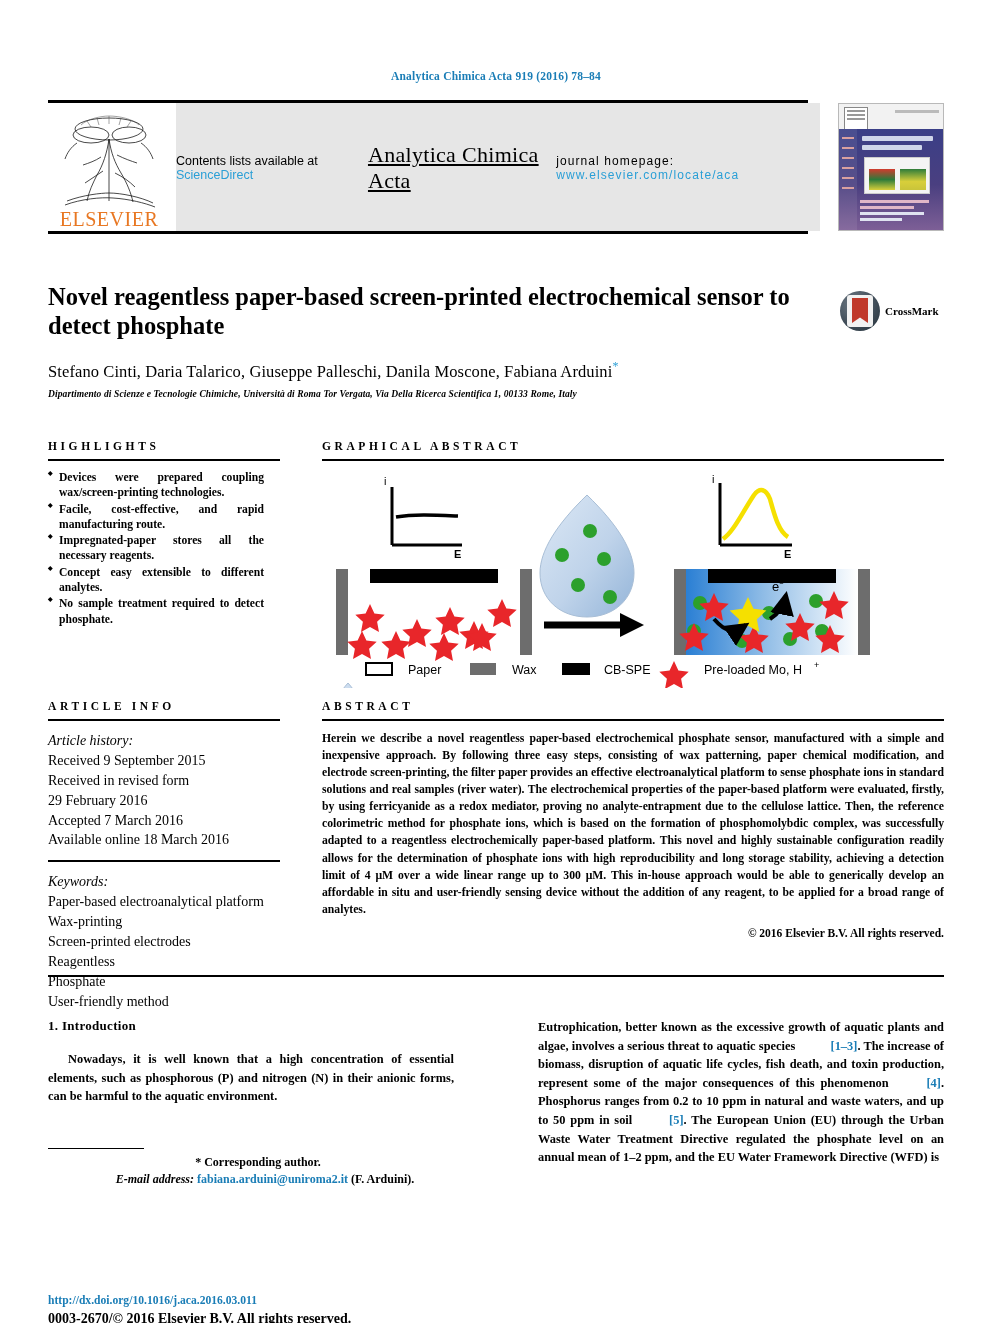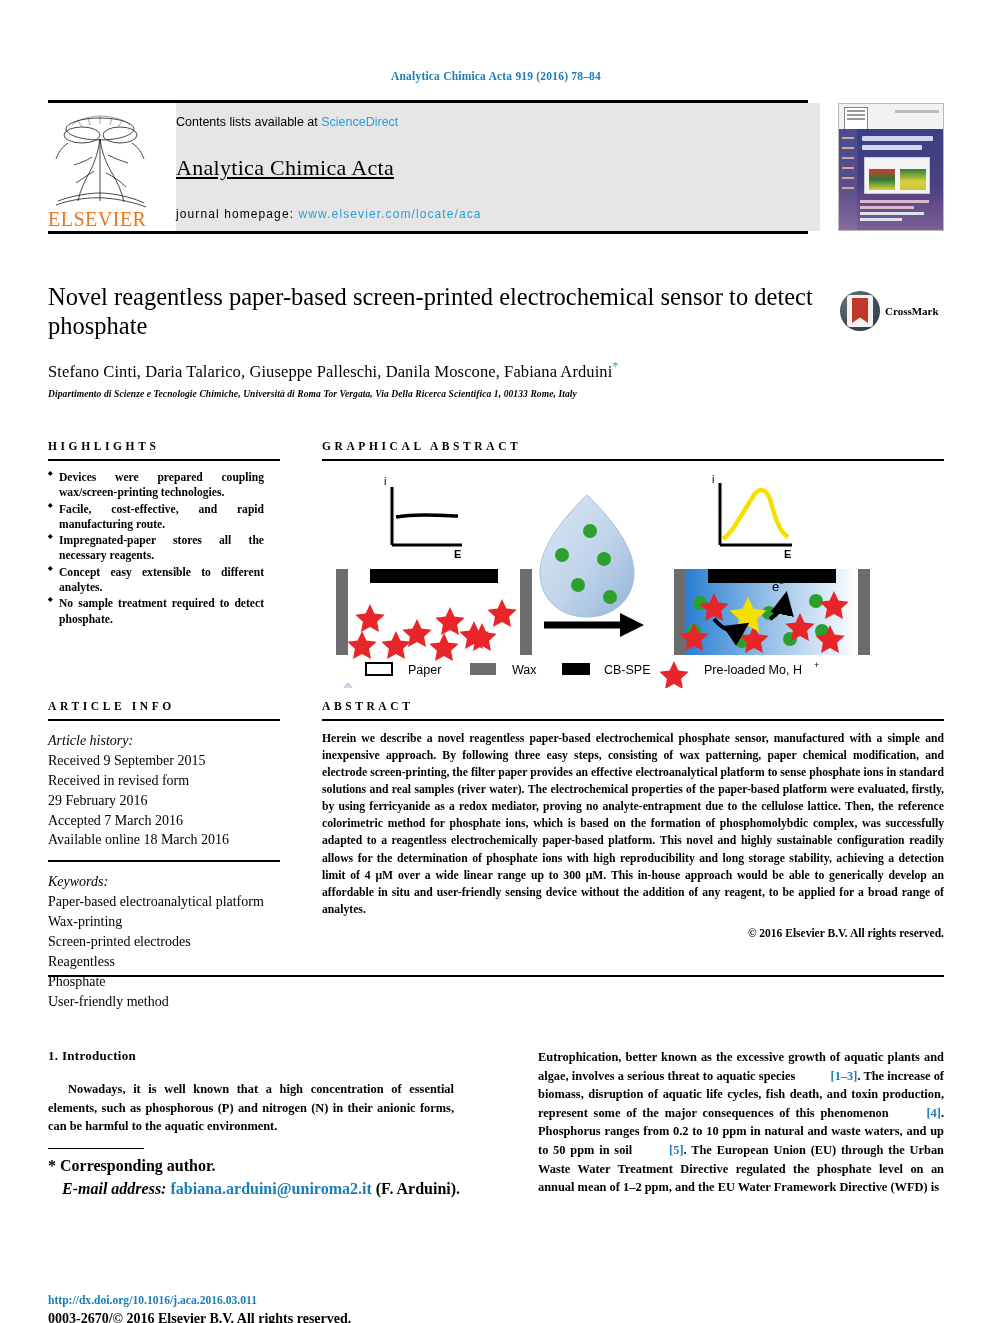--- a/index.html
+++ b/index.html
@@ -22,33 +22,33 @@
     color:#1a7db6;
     letter-spacing:.2px;
   }
 
   
   .masthead { position:absolute; left:48px; top:100px; width:896px; }
   .mast-rule-top { height:3px; background:#000; width:760px; }
   .mast-row { display:flex; align-items:stretch; height:128px; }
   .mast-logo {
     width:122px; flex:0 0 122px;
-    display:flex; flex-direction:column; align-items:flex-start; justify-content:flex-end;
+    display:flex; flex-direction:column; align-items:center; justify-content:flex-end;
     padding-bottom:2px; box-sizing:border-box;
   }
   .tree-wrap { width:104px; height:96px; }
   .elsevier-word {
     font-family:"Liberation Serif", serif;
     font-size:20px; letter-spacing:.5px; color:#E87722; font-weight:normal;
     line-height:1;
   }
   .mast-center {
     flex:1 1 auto; background:#e6e6e6;
-    display:flex; flex-direction:column; justify-content:space-between;
-    align-items:flex-start; padding:12px 0 10px 0; box-sizing:border-box;
+    display:flex; justify-content:space-between;
+    align-items:center; padding:12px 0 10px 0; box-sizing:border-box;
     margin-left:6px;
   }
   .contents-line { font-size:12.5px; font-family:"Liberation Sans", sans-serif; }
   .contents-line .sd { color:#2a9fd6; }
   .journal-name {
     font-family:"Liberation Serif", serif;
     font-size:22px; letter-spacing:.3px;text-decoration:underline;
   }
   .homepage {
     font-family:"Liberation Sans", sans-serif; font-size:12px; letter-spacing:1.1px;
@@ -77,21 +77,21 @@
   .cov-fig .c1 { left:6%; background:linear-gradient(180deg,#d23b2e 0%,#2d7a3a 50%,#d8cf3a 100%); }
   .cov-fig .c2 { right:6%; background:linear-gradient(180deg,#2f7d3a 0%,#d8cf3a 60%,#c9c43a 100%); }
   .cov-bot { position:absolute; left:20%; right:6%; bottom:6%; }
   .cov-bot span { display:block; height:3px; background:#e0b7c8; margin-bottom:3px; }
   .cov-bot span.w { background:#dfe3f0; }
 
   
   .titleblock { position:absolute; left:48px; top:283px; width:896px; }
   .art-title {
     font-family:"Liberation Serif", serif;
-    font-size:24.5px; line-height:1.18; font-weight:normal;
+    font-size:24.5px; line-height:1.18; font-weight:bold;
     width:790px; margin:0;
   }
   .authors {
     font-family:"Liberation Serif", serif;
     font-size:16.5px; margin-top:18px; letter-spacing:.1px;
   }
   .authors .star { color:#2a9fd6; font-size:12px; vertical-align:super; }
   .affil {
     font-family:"Liberation Serif", serif;
     font-style:italic; font-weight:bold; font-size:9.5px;
@@ -146,31 +146,31 @@
   .ab p {
     font-family:"Liberation Serif", serif;
     font-size:11.7px; line-height:1.46; font-weight:bold;
     text-align:justify; margin:9px 0 0 0;
   }
   .ab .copyright { text-align:right; margin-top:7px; font-weight:bold; font-size:11.5px; }
 
   .bigrule { position:absolute; left:48px; top:975px; width:896px; height:2px; background:#000; }
 
   
-  .bodycols { position:absolute; left:48px; top:1048px; width:896px; display:flex; gap:84px;justify-content:flex-end; }
+  .bodycols { position:absolute; left:48px; top:1018px; width:896px; display:flex; gap:84px;justify-content:flex-end; }
   .bcol { width:420px; }
   .h1 { font-family:"Liberation Serif", serif; font-size:13px; font-weight:bold; margin:0 0 16px 0; letter-spacing:.3px;}
   .btext { font-family:"Liberation Serif", serif; font-size:12.4px; line-height:1.5; text-align:justify; font-weight:bold; margin:0; }
   .btext.indent { text-indent:20px; }
   .ref { color:#1a7db6;padding-left:32px; }
 
   
   .foot { position:absolute; left:48px; top:1148px; width:420px; }
   .foot .frule { width:96px; height:1px; background:#000; margin-bottom:5px; }
-  .foot .fline { font-family:"Liberation Serif", serif; font-size:16px; font-weight:bold; line-height:1.45; }
+  .foot .fline { font-family:"Liberation Serif", serif; font-size:12px; font-weight:bold; line-height:1.45;text-align:center; }
   .foot .fline .it { font-style:italic; }
   .foot .mail { color:#1a7db6; }
   .doi { position:absolute; left:48px; top:1290px; width:560px; }
   .doi a { color:#1a7db6; text-decoration:none; font-family:"Liberation Serif", serif; font-size:11.6px; font-weight:bold; }
   .issn { font-family:"Liberation Serif", serif; font-size:14px; font-weight:bold; margin-top:3px; }
 </style>
 </head>
 <body>
 
 <div class="page">

